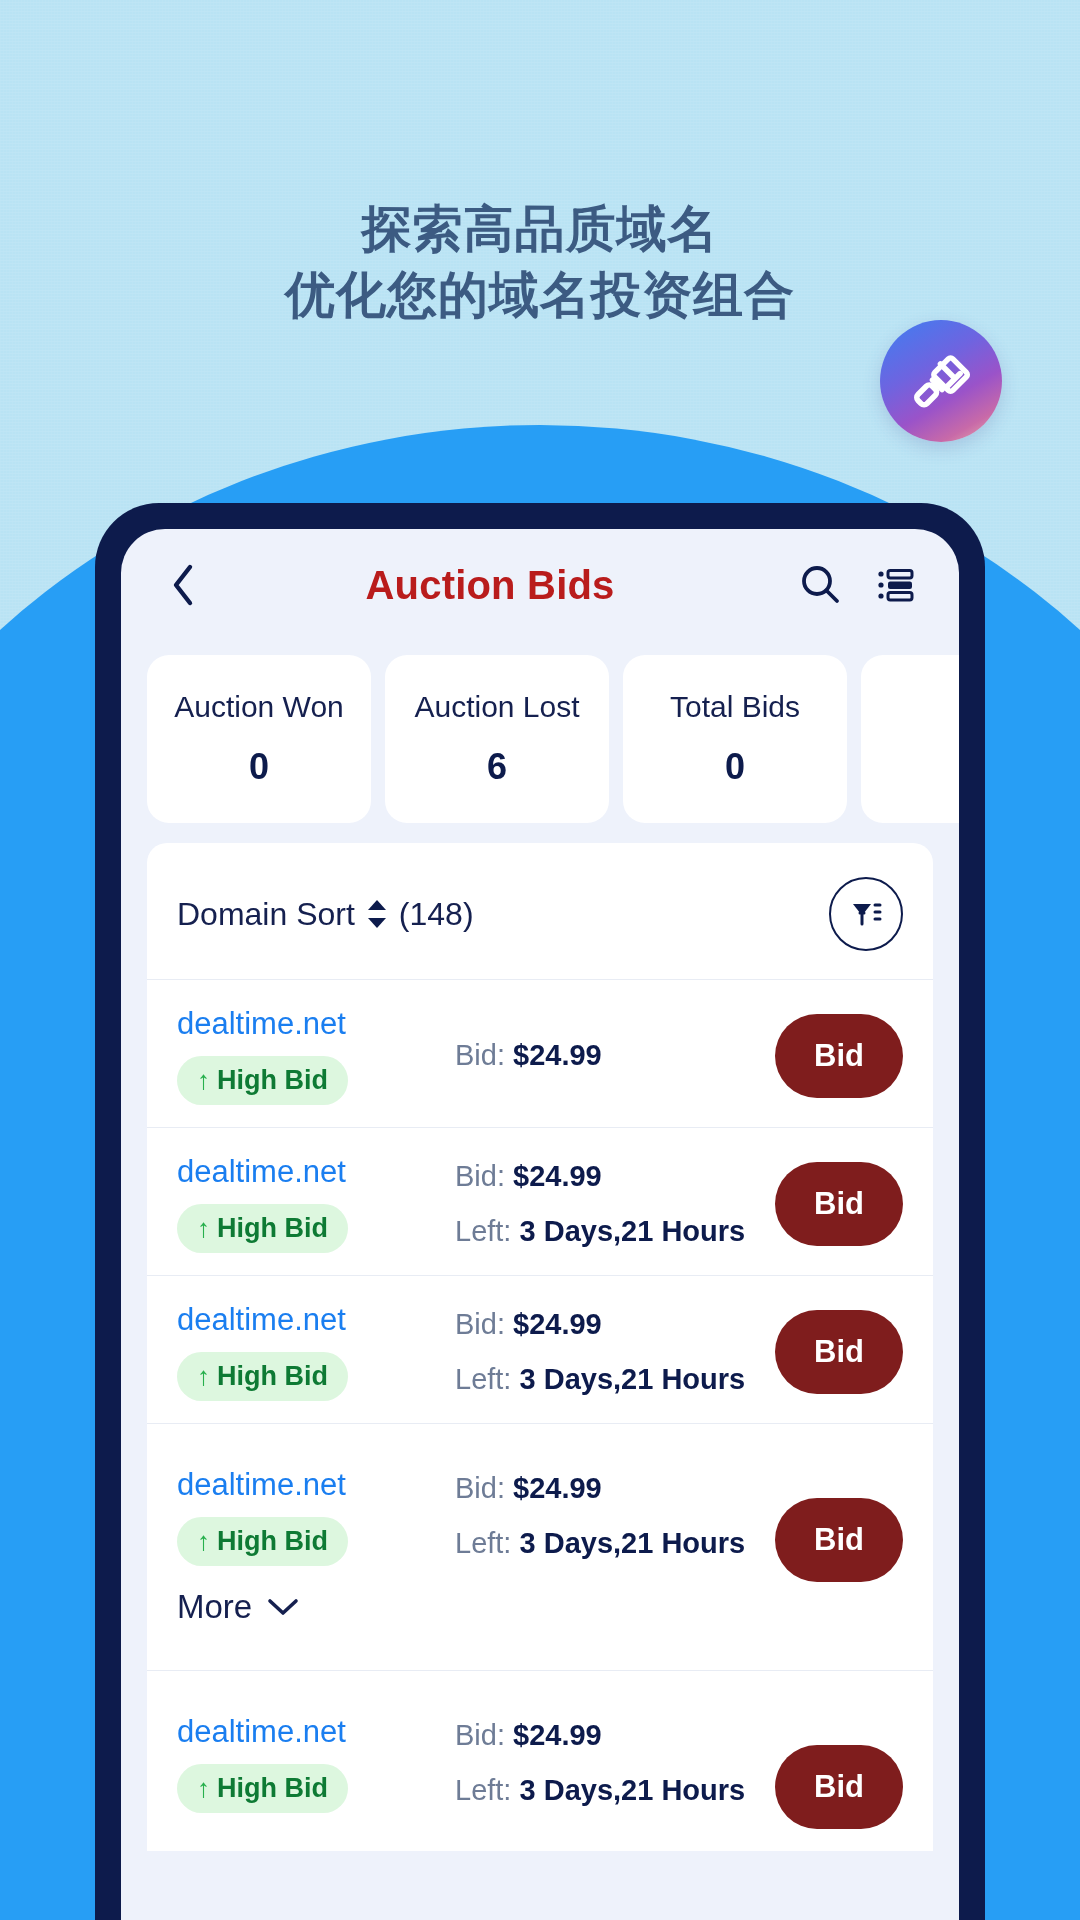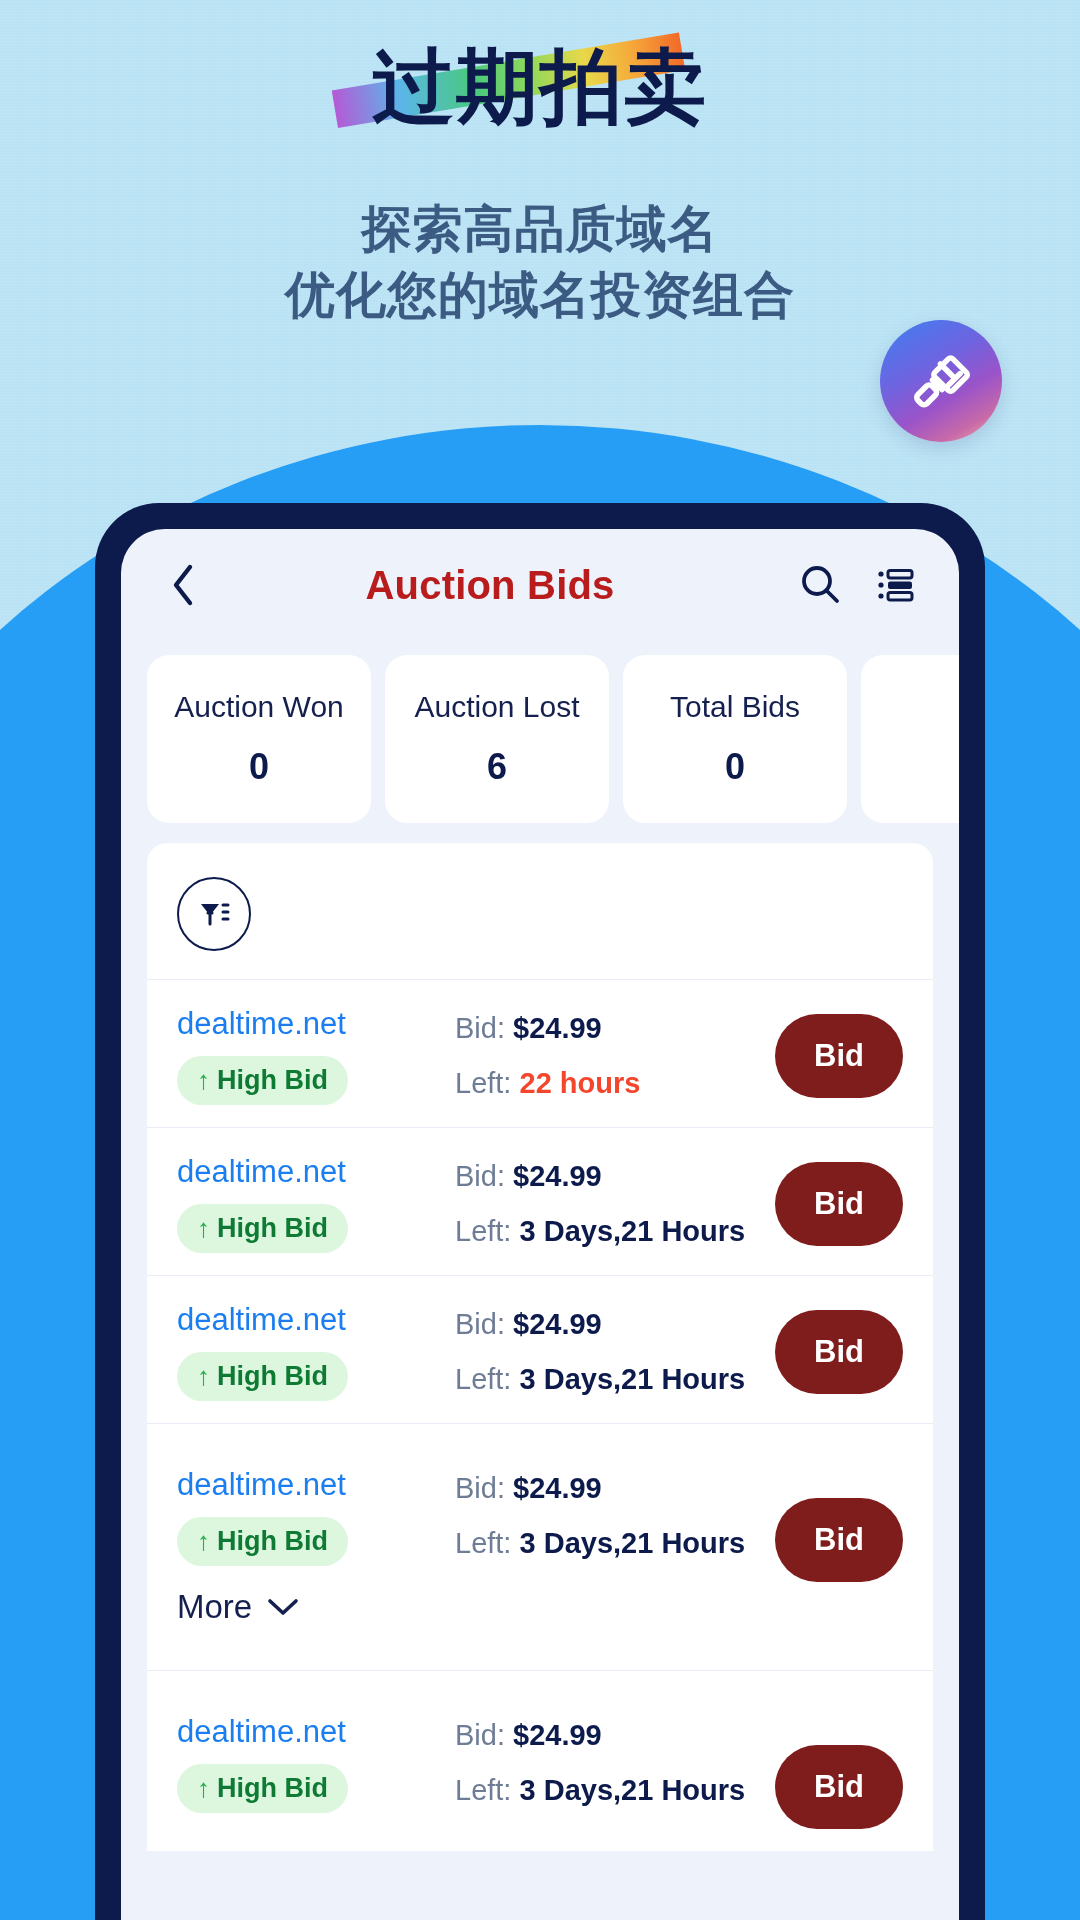--- a/index.html
+++ b/index.html
@@ -299,26 +299,20 @@
 <body>
 
 <div id="stage">
 
   <div class="bg-grad-bl"></div>
   <div class="bg-grad-br"></div>
   <div class="noise"></div>
 
   <div class="blue-dome"></div>
 
-  <div class="headline-wrap">
-    <span class="headline">
-      <span class="rainbow-stripe"></span>
-      <span class="headline-text">过期拍卖</span>
-    </span>
-  </div>
 
   <div class="subtitle">
     <div>探索高品质域名</div>
     <div>优化您的域名投资组合</div>
   </div>
 
   <div class="gavel-badge">
     <svg width="68" height="68" viewBox="0 0 64 64" fill="none" stroke="#ffffff" stroke-width="5.2" stroke-linecap="round" stroke-linejoin="round">
       <rect x="29" y="14" width="24" height="24" rx="3" transform="rotate(-45 41 26)"></rect>
       <line x1="31.5" y1="16" x2="43.5" y2="28"></line>
@@ -368,20 +362,28 @@
         <div class="stat-card">
           <div class="stat-label">Total Bids</div>
           <div class="stat-value">0</div>
         </div>
         <div class="stat-card"></div>
       </div>
 
       <div class="list-card">
 
         <div class="sort-row">
+          <div class="sort-left">
+            <span>Domain Sort</span>
+            <svg width="24" height="32" viewBox="0 0 24 32">
+              <polygon points="12,2 21,12 3,12" fill="#0d1b4c"></polygon>
+              <polygon points="12,30 21,20 3,20" fill="#0d1b4c"></polygon>
+            </svg>
+            <span>(148)</span>
+          </div>
           <div class="filter-btn">
             <svg width="34" height="34" viewBox="0 0 34 34" fill="none" stroke="#0d1b4c" stroke-width="3" stroke-linecap="round" stroke-linejoin="round">
               <polygon points="4,7 22,7 15,16 11,16" fill="#0d1b4c" stroke="none"></polygon>
               <line x1="11" y1="16" x2="15" y2="16"></line>
               <line x1="13" y1="16" x2="13" y2="27"></line>
               <line x1="26" y1="8" x2="31" y2="8"></line>
               <line x1="26" y1="15" x2="31" y2="15"></line>
               <line x1="26" y1="22" x2="31" y2="22"></line>
             </svg>
           </div>
@@ -393,24 +395,20 @@
             <div class="badge-high">
               <span class="badge-arrow">↑</span>
               <span>High Bid</span>
             </div>
           </div>
           <div class="col-info">
             <div class="info-line">
               <span>Bid:</span>
               <span class="info-strong">$24.99</span>
             </div>
-            <div class="info-line">
-              <span>Left:</span>
-              <span class="info-urgent">22 hours</span>
-            </div>
           </div>
           <button class="bid-btn">Bid</button>
         </div>
 
         <div class="bid-row">
           <div class="col-domain">
             <div class="domain-name">dealtime.net</div>
             <div class="badge-high">
               <span class="badge-arrow">↑</span>
               <span>High Bid</span>

